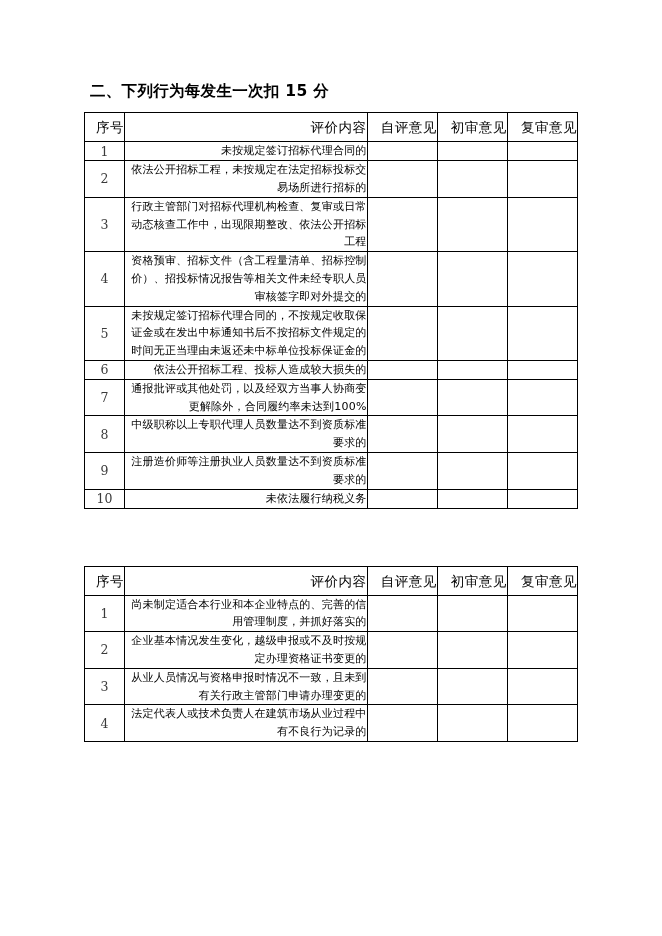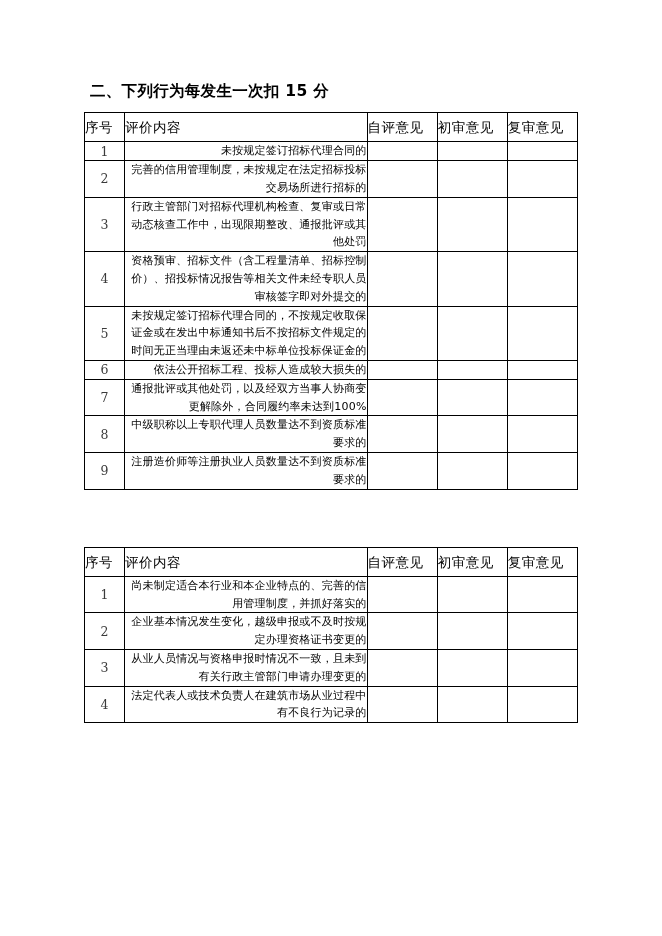--- a/index.html
+++ b/index.html
@@ -53,21 +53,21 @@
     vertical-align: middle;
     font-weight: normal;
   }
   .col-no      { width: 40px; }
   .col-content { width: 242px; }
   .col-op      { width: 70px; }
   .col-op-last { width: 70px; }
 
   thead th {
     height: 28px;
-    text-align: left;
+    text-align: right;
     font-size: 13.5px;
     font-weight: bold;
     letter-spacing: 0.5px;
     line-height: 28px;
     white-space: nowrap;
   }
   td.cell-no {
     text-align: center;
     font-size: 12.5px;
     color: #3a3a3a;
@@ -114,28 +114,28 @@
         <tbody>
           <tr>
             <td class="cell-no">1</td>
             <td class="cell-content">未按规定签订招标代理合同的</td>
             <td class="cell-blank"></td>
             <td class="cell-blank"></td>
             <td class="cell-blank"></td>
           </tr>
           <tr>
             <td class="cell-no">2</td>
-            <td class="cell-content">完善的信用管理制度，未按规定在法定招标投标交易场所进行招标的</td>
+            <td class="cell-content">依法公开招标工程，未按规定在法定招标投标交易场所进行招标的</td>
             <td class="cell-blank"></td>
             <td class="cell-blank"></td>
             <td class="cell-blank"></td>
           </tr>
           <tr>
             <td class="cell-no">3</td>
-            <td class="cell-content">行政主管部门对招标代理机构检查、复审或日常动态核查工作中，出现限期整改、通报批评或其他处罚</td>
+            <td class="cell-content">行政主管部门对招标代理机构检查、复审或日常动态核查工作中，出现限期整改、依法公开招标工程</td>
             <td class="cell-blank"></td>
             <td class="cell-blank"></td>
             <td class="cell-blank"></td>
           </tr>
           <tr>
             <td class="cell-no">4</td>
             <td class="cell-content">资格预审、招标文件（含工程量清单、招标控制价）、招投标情况报告等相关文件未经专职人员审核签字即对外提交的</td>
             <td class="cell-blank"></td>
             <td class="cell-blank"></td>
             <td class="cell-blank"></td>
@@ -164,20 +164,27 @@
           <tr>
             <td class="cell-no">8</td>
             <td class="cell-content">中级职称以上专职代理人员数量达不到资质标准要求的</td>
             <td class="cell-blank"></td>
             <td class="cell-blank"></td>
             <td class="cell-blank"></td>
           </tr>
           <tr>
             <td class="cell-no">9</td>
             <td class="cell-content">注册造价师等注册执业人员数量达不到资质标准要求的</td>
+            <td class="cell-blank"></td>
+            <td class="cell-blank"></td>
+            <td class="cell-blank"></td>
+          </tr>
+          <tr>
+            <td class="cell-no">10</td>
+            <td class="cell-content">未依法履行纳税义务</td>
             <td class="cell-blank"></td>
             <td class="cell-blank"></td>
             <td class="cell-blank"></td>
           </tr>
         </tbody>
       </table>
     </div>
 
     <div class="gap-between"></div>
 

